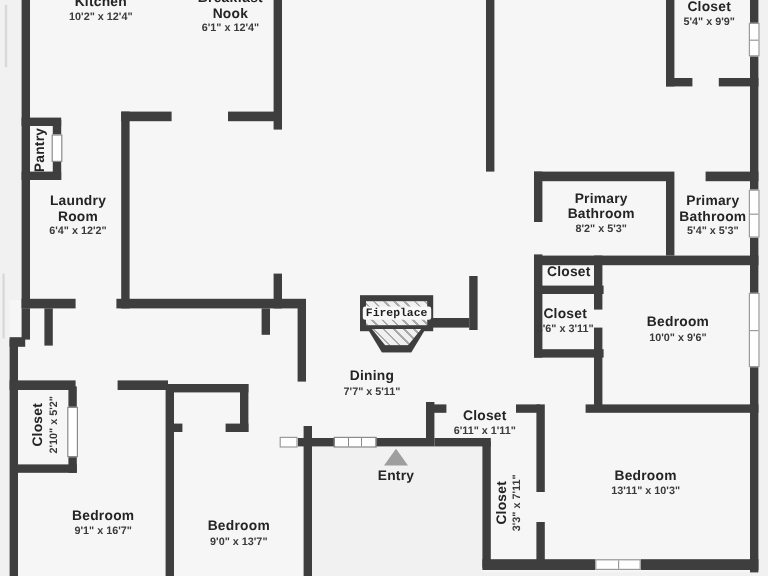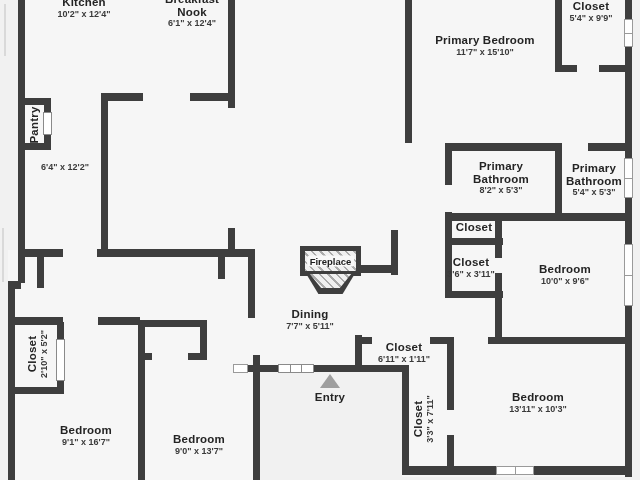--- a/index.html
+++ b/index.html
@@ -11,21 +11,21 @@
   .winV::after{content:"";position:absolute;left:0;right:0;top:50%;height:1px;background:#9a9a9a;}
   .winH::after{content:"";position:absolute;top:0;bottom:0;left:50%;width:1px;background:#9a9a9a;}
   .door{position:absolute;background:#ffffff;border:1px solid #8a8a8a;box-sizing:border-box;}
   .lbl{position:absolute;transform:translateX(-50%);text-align:center;white-space:nowrap;}
   .lbl.wrap{white-space:normal;}
   .rn{font-size:11.5px;font-weight:700;line-height:12.5px;color:#242424;letter-spacing:.2px;}
   .rd{font-size:9px;font-weight:700;line-height:11px;color:#3a3a3a;}
   .vlbl{position:absolute;text-align:center;transform:translate(-50%,-50%) rotate(-90deg);white-space:nowrap;}
   .fireplace{position:absolute;left:300px;top:246px;width:61px;height:30px;box-sizing:border-box;
              border:5px solid #3e3e3e;
-             background:repeating-linear-gradient(45deg,#aaaaaa 0 1.5px,#f0f0f0 1.5px 6px);}
+             background:repeating-linear-gradient(45deg,#aaaaaa 0 1.5px,#f0f0f0 1.5px 6px);font-family:Liberation Mono, monospace;}
   .fireplace .plate{position:absolute;left:50%;top:50%;transform:translate(-50%,-50%);
              background:#f8f8f8;border-radius:2px;padding:0 3px;
              font-size:9.5px;font-weight:700;color:#1e1e1e;white-space:nowrap;}
   .hearth-outer{position:absolute;left:303px;top:274px;width:55px;height:20px;background:#3e3e3e;
              clip-path:polygon(6% 0,94% 0,72% 100%,28% 100%);}
   .hearth-inner{position:absolute;left:4px;top:0px;width:47px;height:14px;
              background:repeating-linear-gradient(45deg,#aaaaaa 0 1.5px,#f0f0f0 1.5px 6px);
              clip-path:polygon(6% 0,94% 0,70% 100%,30% 100%);}
   .arrow-up{position:absolute;left:320px;top:374px;width:0;height:0;
              border-left:10px solid transparent;border-right:10px solid transparent;
@@ -140,32 +140,29 @@
   <div class="arrow-up"></div>
 
   <div class="lbl" style="left:84px;top:-4px;">
     <div class="rn">Kitchen</div>
     <div class="rd">10'2" x 12'4"</div>
   </div>
   <div class="lbl wrap" style="left:192px;top:-7px;width:64px;">
     <div class="rn">Breakfast Nook</div>
     <div class="rd">6'1" x 12'4"</div>
   </div>
-  <div class="lbl" style="left:485px;top:34px;">
-    <div class="rn">Primary Bedroom</div>
-    <div class="rd">11'7" x 15'10"</div>
-  </div>
   <div class="lbl" style="left:591px;top:0px;">
     <div class="rn">Closet</div>
     <div class="rd">5'4" x 9'9"</div>
   </div>
   <div class="vlbl" style="left:34px;top:125px;">
     <div class="rn">Pantry</div>
   </div>
   <div class="lbl wrap" style="left:65px;top:162px;width:58px;">
+    <div class="rn">Laundry Room</div>
     <div class="rd">6'4" x 12'2"</div>
   </div>
   <div class="lbl wrap" style="left:501px;top:160px;width:70px;">
     <div class="rn">Primary Bathroom</div>
     <div class="rd">8'2" x 5'3"</div>
   </div>
   <div class="lbl wrap" style="left:594px;top:162px;width:70px;">
     <div class="rn">Primary Bathroom</div>
     <div class="rd">5'4" x 5'3"</div>
   </div>

